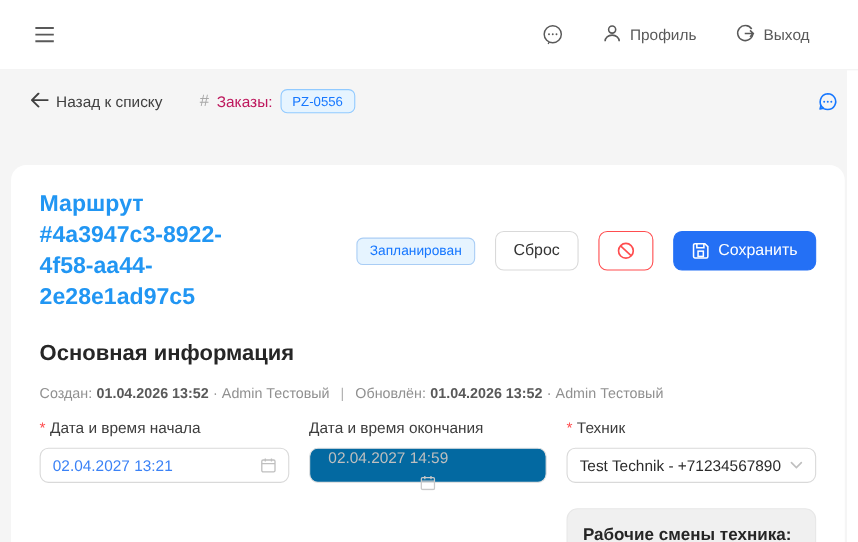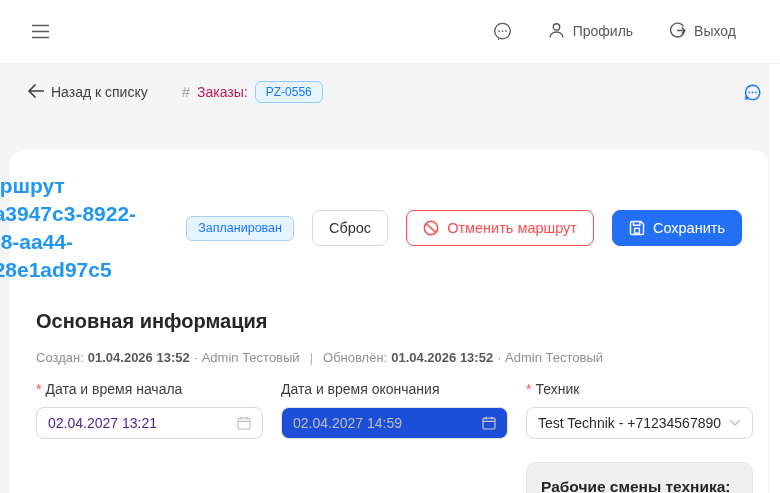--- a/index.html
+++ b/index.html
@@ -68,24 +68,24 @@
     column-gap:18px;
   }
   .field-label { font-size:14px; color:#3d3d3d; height:18px; }
   .req { color:#ff4d4f; margin-right:4px; }
   .control {
     margin-top:8px; height:32px; border:1px solid #d9d9d9; border-radius:8px;
     background:#fff; display:flex; align-items:center; padding:0 11px; gap:8px;
     font-size:14px; color:#2b2b2b; cursor:pointer;
   }
   .control input {
-    border:none; outline:none; flex:1; font-size:14px; color:#4c1d95;
+    border:none; outline:none; flex:1; font-size:14px; color:#3b82f6;
     font-family:inherit; background:transparent; min-width:0;
   }
-  .control.disabled { background:#1d4ed8; border-color:#e2e2e2; cursor:not-allowed; }
+  .control.disabled { background:#0369a1; border-color:#e2e2e2; cursor:not-allowed;flex-direction:column; }
   .control.disabled input { color:#bfbfbf; }
   .control.disabled input::placeholder { color:#bfbfbf; opacity:1; }
   .suffix-ico { color:#bfbfbf; display:flex; }
   .select-value { flex:1; overflow:hidden; white-space:nowrap; }
   
   .shifts-box {
     grid-column:3; margin-top:23px; background:#f0f0f0; border:1px solid #e7e7e7;
     border-radius:10px; padding:15px 14px; height:130px;
   }
   .shifts-title { font-size:15.5px; font-weight:bold; color:#262626; }
@@ -164,21 +164,20 @@
     <h1 class="route-title">Маршрут #4a3947c3-8922-4f58-aa44-2e28e1ad97c5</h1>
     <span class="status-badge">Запланирован</span>
     <button class="btn btn-default">Сброс</button>
     <button class="btn btn-danger">
       <span style="display:flex;">
         <svg width="16" height="16" viewBox="0 0 16 16" fill="none" stroke="#ff4d4f" stroke-width="1.5">
           <circle cx="8" cy="8" r="6.7"></circle>
           <path d="M3.4 3.7 12.7 12.4"></path>
         </svg>
       </span>
-      <span>Отменить маршрут</span>
     </button>
     <button class="btn btn-primary">
       <span style="display:flex;">
         <svg width="16" height="16" viewBox="0 0 16 16" fill="none" stroke="#fff" stroke-width="1.4">
           <path d="M1.5 2.8c0-.7.6-1.3 1.3-1.3h9l2.7 2.7v9c0 .7-.6 1.3-1.3 1.3H2.8c-.7 0-1.3-.6-1.3-1.3V2.8z"></path>
           <path d="M4.5 1.6v3.6h6.4V1.6"></path>
           <rect x="5.6" y="8.3" width="4.8" height="4.8"></rect>
         </svg>
       </span>
       <span>Сохранить</span>

